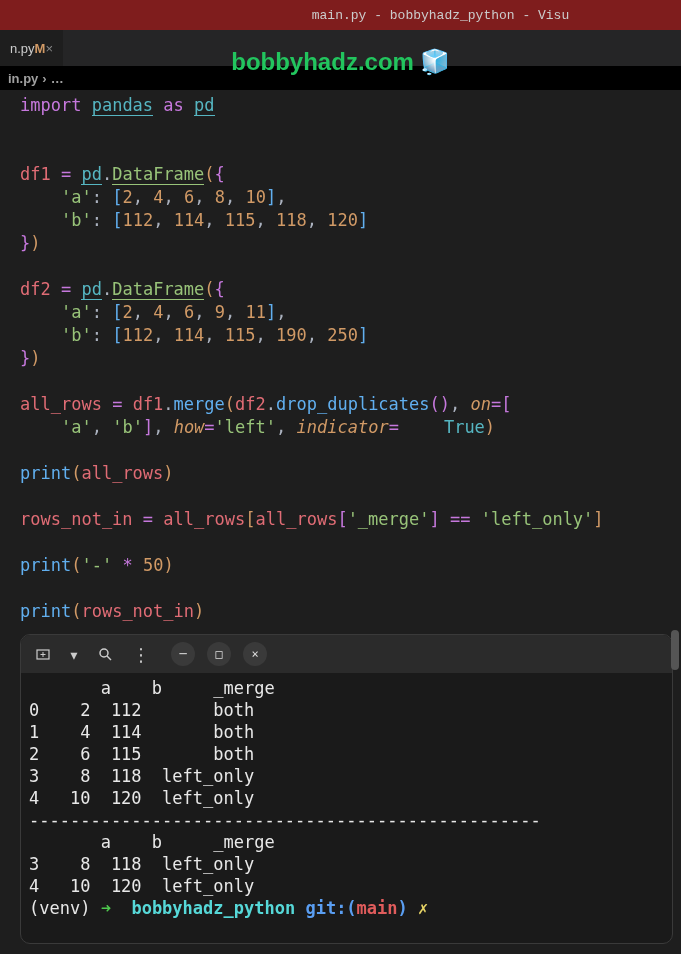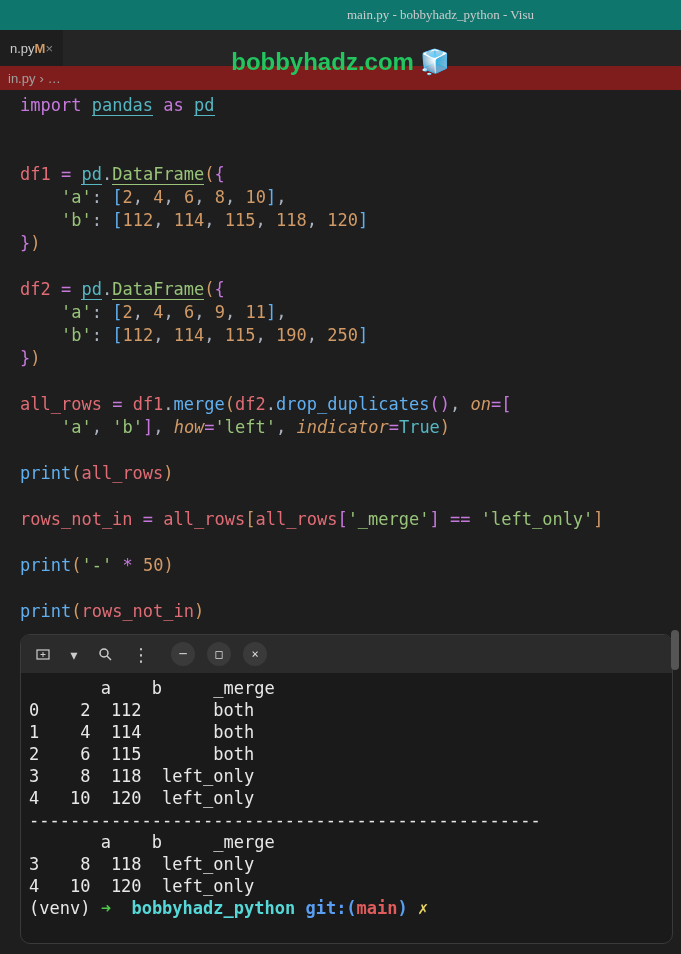--- a/index.html
+++ b/index.html
@@ -8,27 +8,27 @@
     height: 954px;
     background: #1e1e1e;
     font-family: 'Consolas', 'Monaco', monospace;
     font-size: 18px;
     color: #d4d4d4;
     overflow: hidden;
     position: relative;
   }
   .titlebar {
     height: 30px;
-    background: #0f766e;
+    background: #7f1d1d;
     display: flex;
     align-items: center;
     justify-content: center;
     color: #cccccc;
     font-size: 13px;
-    font-family: Liberation Serif, serif;
+    font-family: Liberation Mono, monospace;
     padding-left: 200px;
     text-align: right;
   }
   .tab-bar {
     height: 36px;
     background: #252526;
     display: flex;
     position: relative;
   }
   .tab {
@@ -53,48 +53,49 @@
     font-size: 24px;
     font-weight: bold;
     font-family: -apple-system, sans-serif;
     display: flex;
     align-items: center;
     gap: 6px;
     pointer-events: none;
   }
   .breadcrumbs {
     height: 24px;
-    background: #7f1d1d;
+    background: #000000;
     display: flex;
     align-items: center;
     padding: 0 8px;
     gap: 4px;
     font-size: 13px;
     color: #a0a0a0;
     font-family: -apple-system, sans-serif;
+    font-weight: bold;
   }
   .editor {
     padding: 4px 0 0 20px;
     line-height: 23px;
     font-size: 17px;
   }
   .line { white-space: pre; }
   .kw { color: #c678dd; }
   .ident { color: #56b6c2; border-bottom: 1px solid #56b6c2; }
   .func { color: #61afef; }
   .funcname { color: #98c379; border-bottom: 1px solid #98c379; text-decoration: none; }
   .op { color: #c678dd; }
   .punct { color: #abb2bf; }
   .paren { color: #d19a66; }
   .paren2 { color: #c678dd; }
   .num { color: #d19a66; }
   .str { color: #98c379; }
   .var { color: #e06c75; }
   .param { color: #d19a66; font-style: italic; }
-  .kwval { color: #56b6c2; }
+  .kwval { color: #56b6c2; margin-left: 45px; }
 
   .terminal-window {
     position: absolute;
     left: 20px;
     right: 8px;
     top: 634px;
     bottom: 10px;
     background: #1a1a1a;
     border-radius: 10px;
     overflow: hidden;

